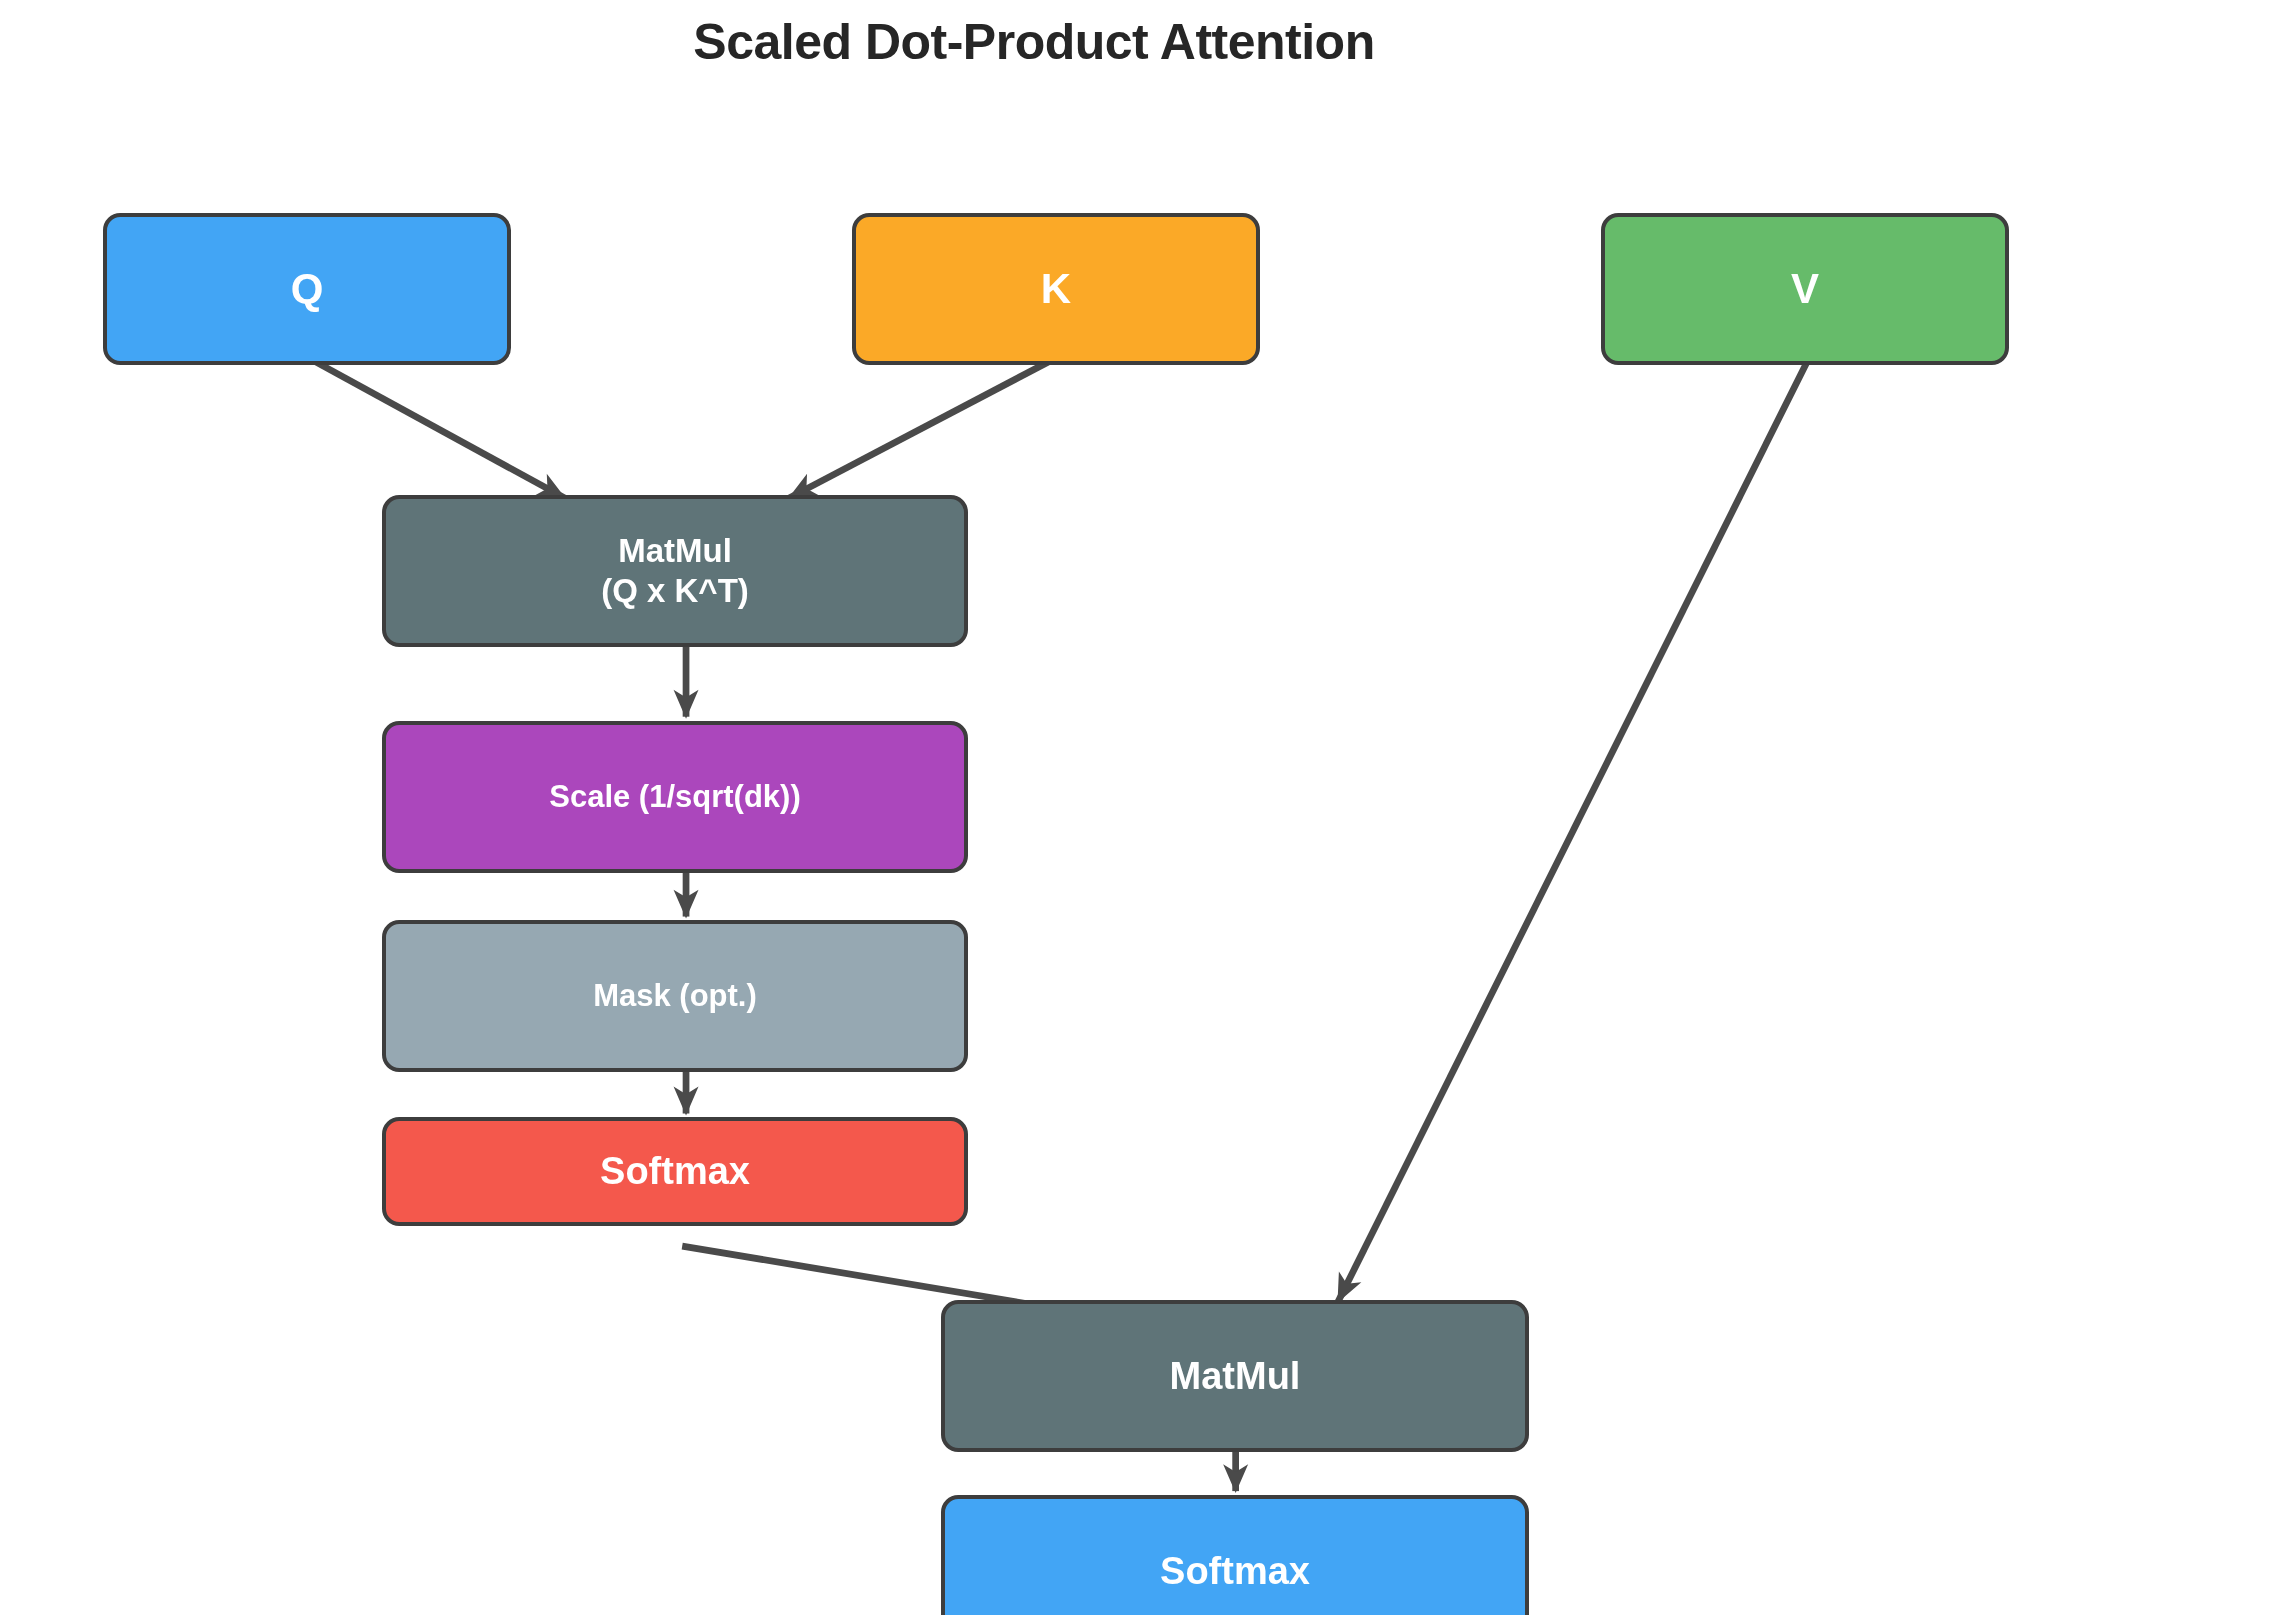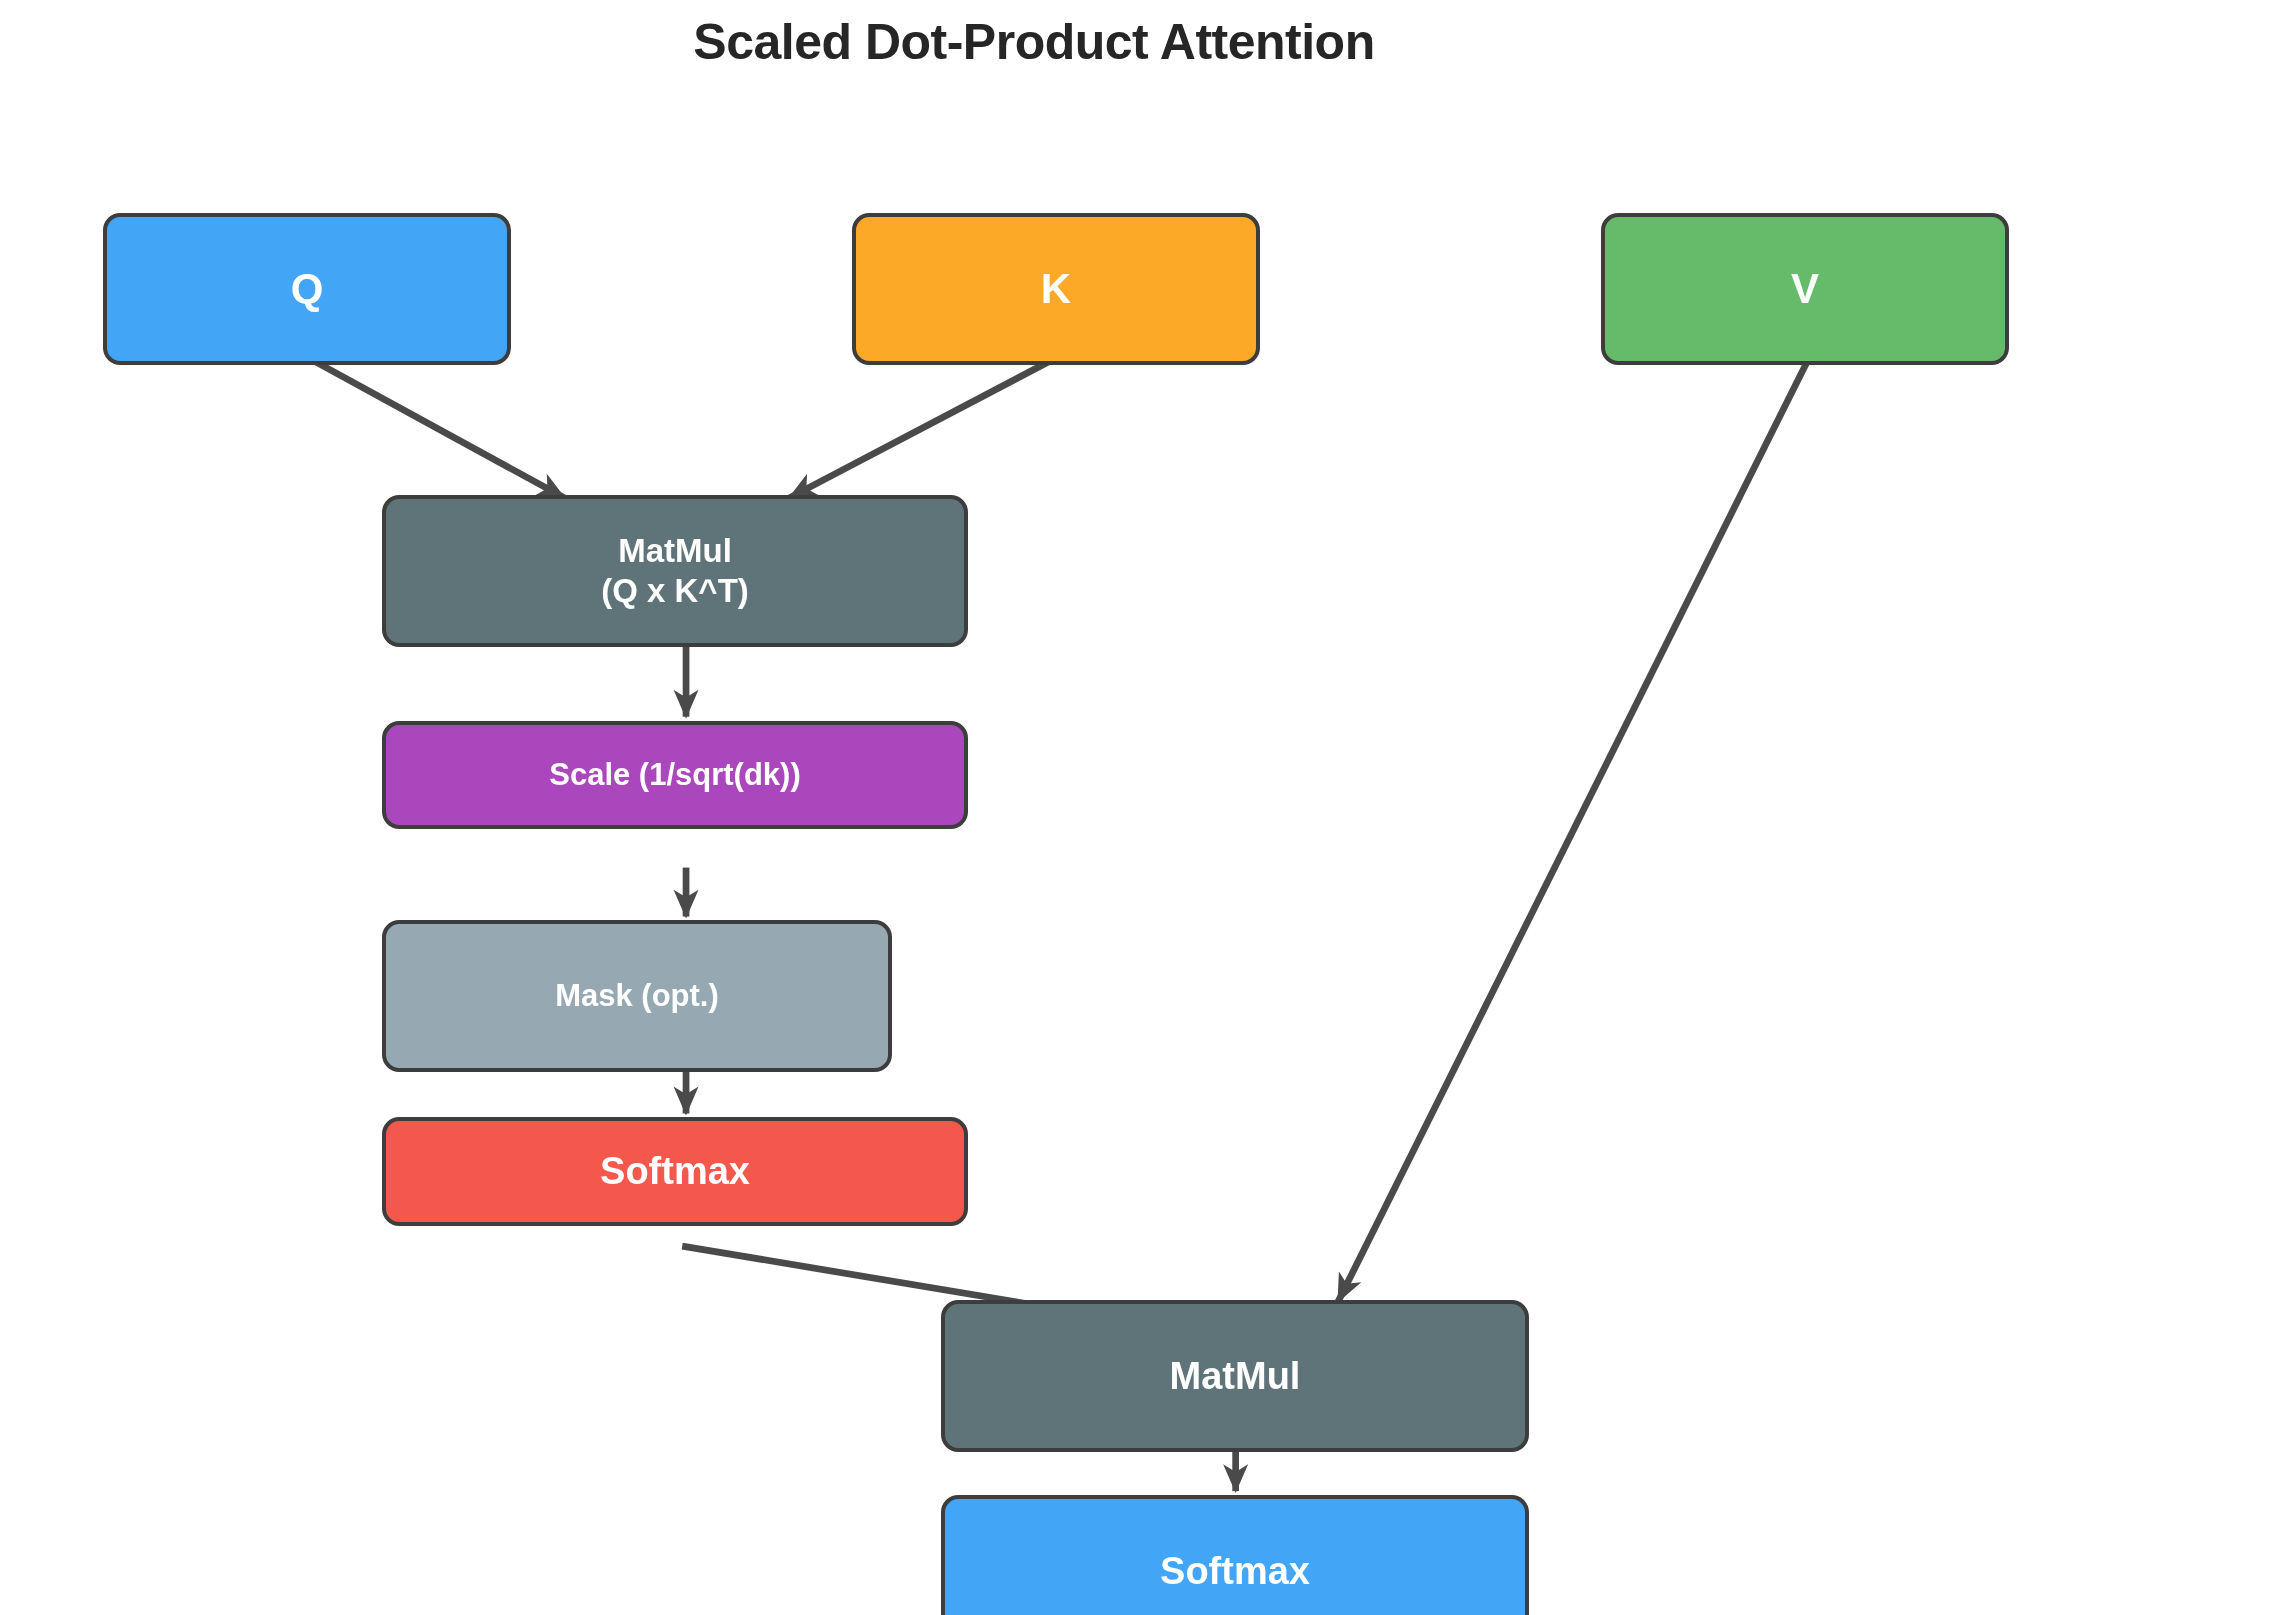--- a/index.html
+++ b/index.html
@@ -123,26 +123,26 @@
         <div>
           <span class="lbl">V</span>
         </div>
       </div>
       <div class="node" style="left: 382px; top: 495px; width: 586px; height: 152px; background: rgb(95, 116, 120); font-size: 33px;">
         <div>
           <span class="lbl">MatMul</span>
           <span class="lbl">(Q x K^T)</span>
         </div>
       </div>
-      <div class="node" style="left: 382px; top: 721px; width: 586px; height: 108px; background: rgb(171, 71, 188); font-size: 31px;">
+      <div class="node" style="left: 382px; top: 721px; width: 586px; height: 152px; background: rgb(171, 71, 188); font-size: 31px;">
         <div>
           <span class="lbl">Scale (1/sqrt(dk))</span>
         </div>
       </div>
-      <div class="node" style="left: 382px; top: 920px; width: 510px; height: 152px; background: rgb(150, 168, 178); font-size: 31px; justify-content: center;">
+      <div class="node" style="left: 382px; top: 920px; width: 586px; height: 152px; background: rgb(150, 168, 178); font-size: 31px; justify-content: center;">
         <div>
           <span class="lbl">Mask (opt.)</span>
         </div>
       </div>
       <div class="node" style="left: 382px; top: 1117px; width: 586px; height: 109px; background: rgb(244, 88, 76); font-size: 38px;">
         <div>
           <span class="lbl">Softmax</span>
         </div>
       </div>
       <div class="node" style="left: 941px; top: 1300px; width: 588px; height: 152px; background: rgb(95, 116, 120); font-size: 38px;">

